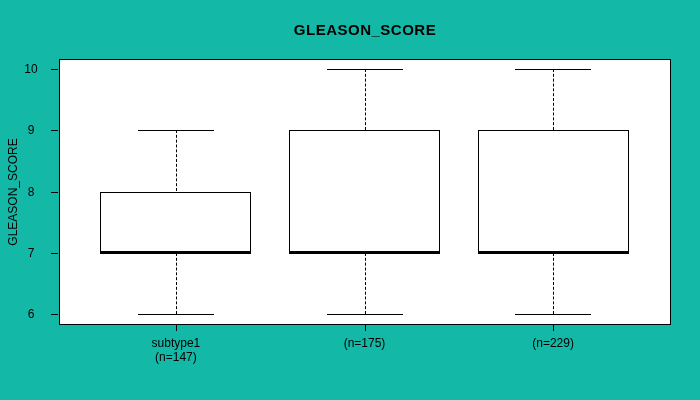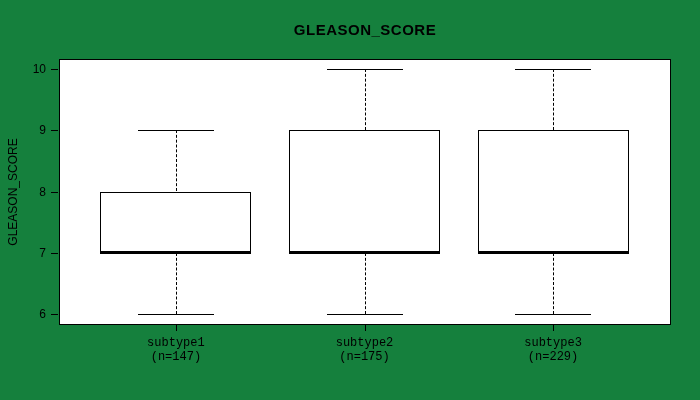--- a/index.html
+++ b/index.html
@@ -5,21 +5,21 @@
   html, body {
     margin: 0;
     padding: 0;
     background: #ffffff;
     font-family: "Liberation Sans", "DejaVu Sans", sans-serif;
   }
   #canvas {
     position: relative;
     width: 700px;
     height: 400px;
-    background: #15803d;
+    background: #14b8a6;
     overflow: hidden;
   }
   .chart-title {
     position: absolute;
     left: 59px;
     top: 21px;
     width: 612px;
     text-align: center;
     font-size: 15px;
     font-weight: bold;
@@ -58,39 +58,38 @@
   }
   .ytick-line {
     position: absolute;
     width: 7px;
     height: 0;
     border-top: 1px solid #000000;
   }
   .ytick-label {
     position: absolute;
     width: 30px;
-    text-align: right;
+    text-align: center;
     font-size: 12px;
     color: #000000;
     line-height: 14px;
   }
   .xtick-line {
     position: absolute;
     width: 0;
     height: 7px;
     border-left: 1px solid #000000;
   }
   .xtick-label {
     position: absolute;
     width: 140px;
     text-align: center;
     font-size: 12px;
     color: #000000;
     line-height: 14px;
-    font-family: Liberation Mono, monospace;
   }
   .whisker-dash {
     position: absolute;
     width: 0;
     border-left: 1px dashed #000000;
   }
   .whisker-cap {
     position: absolute;
     height: 0;
     border-top: 1px solid #000000;
@@ -140,29 +139,27 @@
         <div>(n=147)</div>
       </div>
       <div class="whisker-dash" style="left: 364.5px; top: 68.8148px; height: 61.3426px;"></div>
       <div class="whisker-dash" style="left: 364.5px; top: 252.843px; height: 61.3426px;"></div>
       <div class="whisker-cap" style="left: 326.5px; top: 68.8148px; width: 76px;"></div>
       <div class="whisker-cap" style="left: 326.5px; top: 314.185px; width: 76px;"></div>
       <div class="box-rect" style="left: 289px; top: 130.157px; width: 151px; height: 122.685px;"></div>
       <div class="median-line" style="left: 289px; top: 251.343px; width: 151px;"></div>
       <div class="xtick-line" style="left: 364.5px; top: 324px;"></div>
       <div class="xtick-label" style="left: 294.5px; top: 336px;">
-        <div>subtype2</div>
         <div>(n=175)</div>
       </div>
       <div class="whisker-dash" style="left: 553.08px; top: 68.8148px; height: 61.3426px;"></div>
       <div class="whisker-dash" style="left: 553.08px; top: 252.843px; height: 61.3426px;"></div>
       <div class="whisker-cap" style="left: 515.08px; top: 68.8148px; width: 76px;"></div>
       <div class="whisker-cap" style="left: 515.08px; top: 314.185px; width: 76px;"></div>
       <div class="box-rect" style="left: 477.58px; top: 130.157px; width: 151px; height: 122.685px;"></div>
       <div class="median-line" style="left: 477.58px; top: 251.343px; width: 151px;"></div>
       <div class="xtick-line" style="left: 553.08px; top: 324px;"></div>
       <div class="xtick-label" style="left: 483.08px; top: 336px;">
-        <div>subtype3</div>
         <div>(n=229)</div>
       </div>
     </div>
 
 </div>
 
 </body></html>

